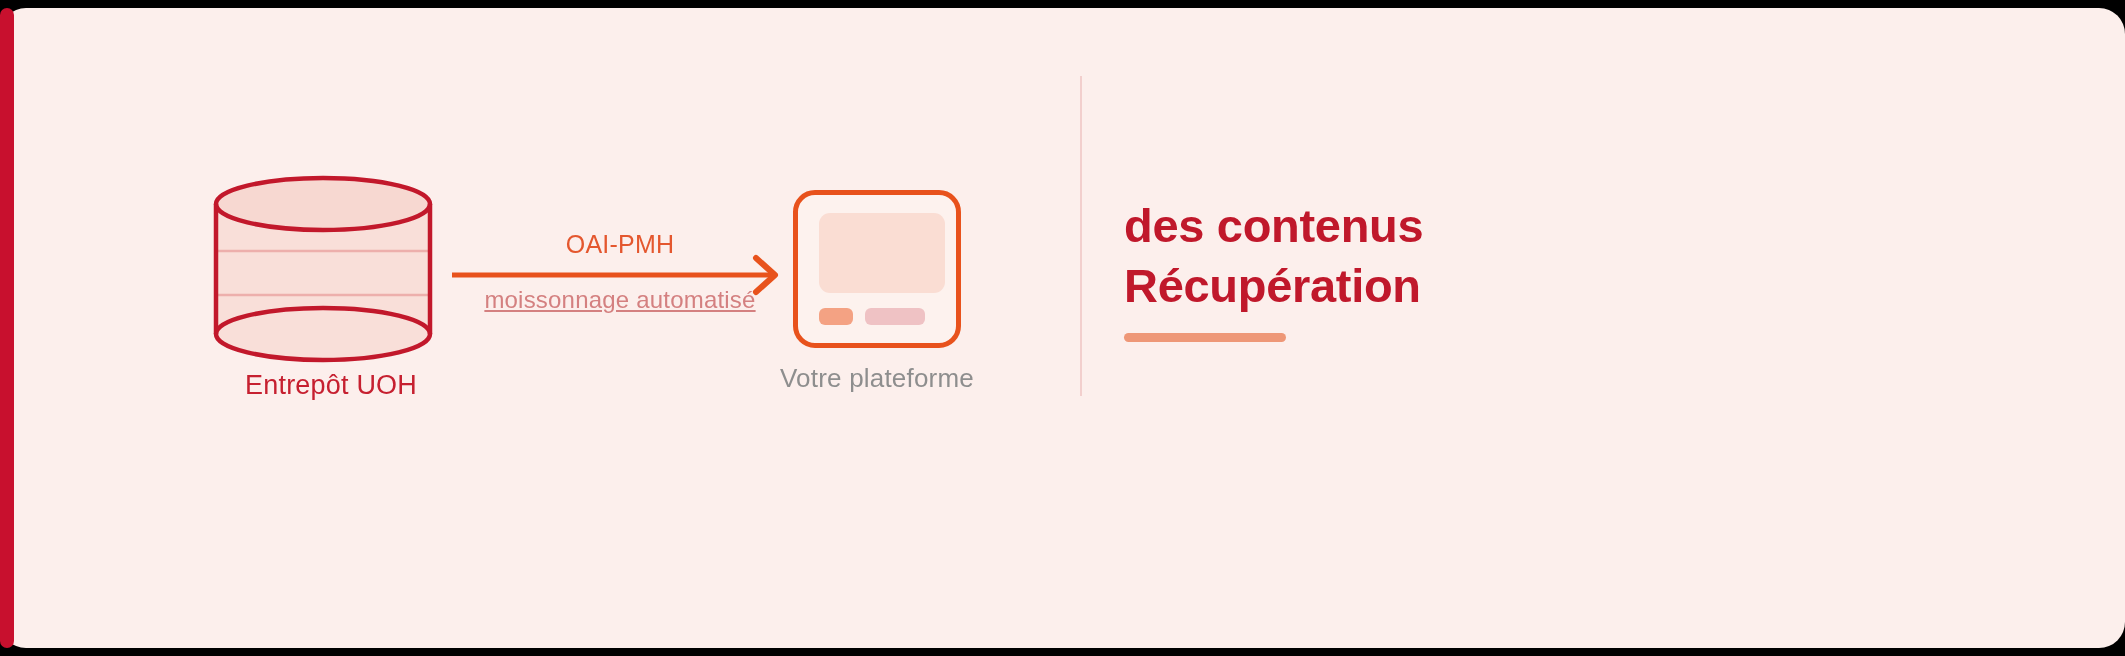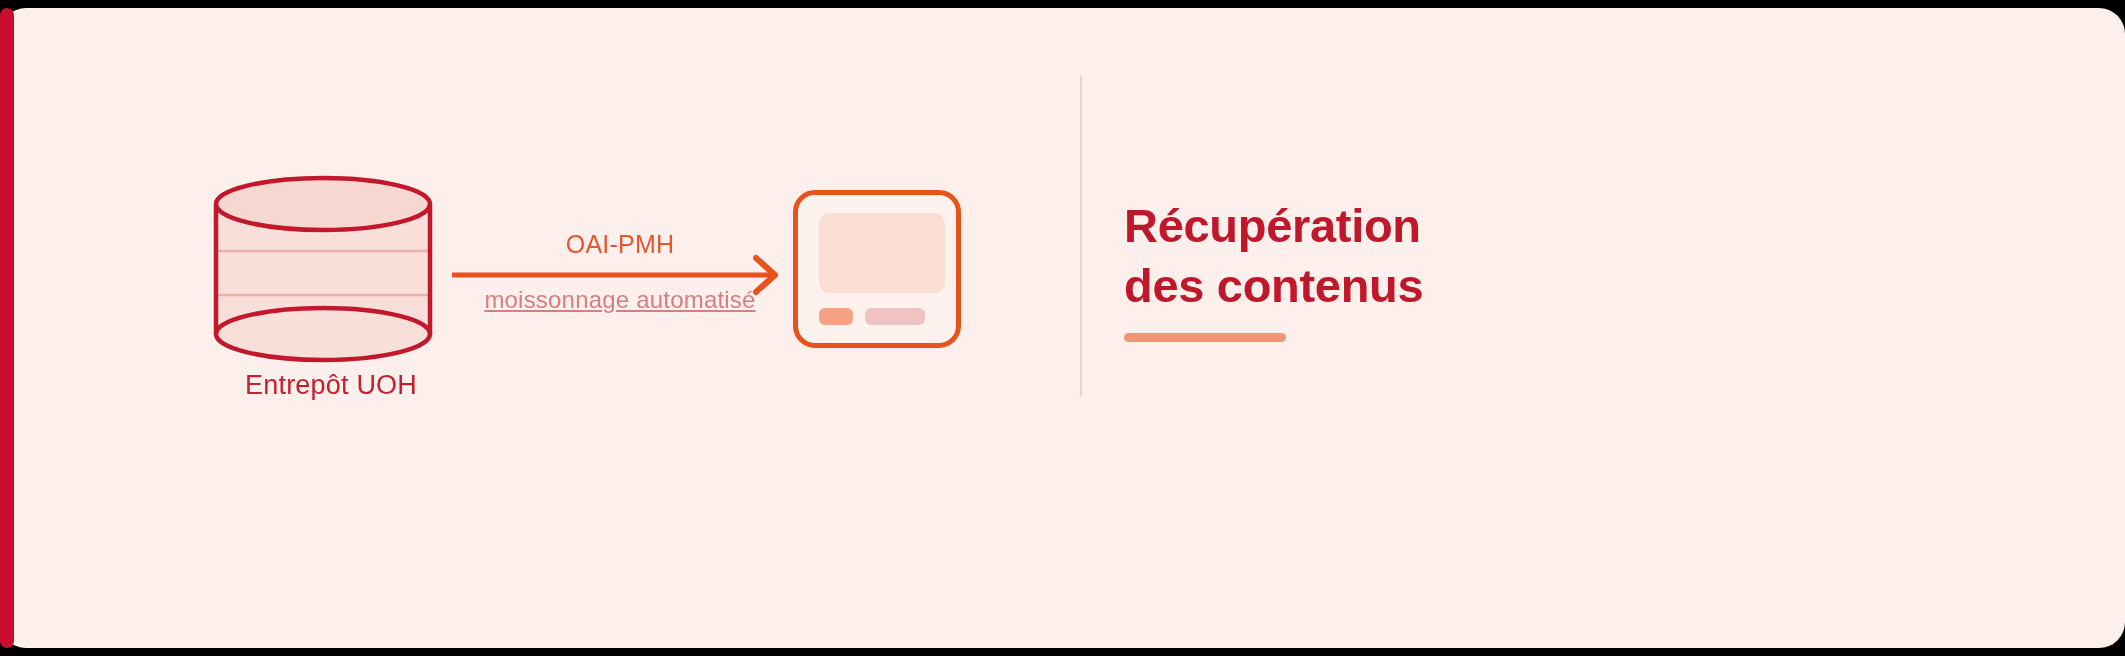--- a/index.html
+++ b/index.html
@@ -214,26 +214,27 @@
     <div class="label-process">moissonnage automatisé</div>
 
     <div class="platform">
       <div class="platform-screen"></div>
       <div class="platform-pill-row">
         <div class="pill-a"></div>
         <div class="pill-b"></div>
       </div>
     </div>
 
+    <div class="label-platform">Votre plateforme</div>
 
     <div id="divider"></div>
 
     <div id="title-block">
+      <div class="title-line">des contenus</div>
       <div class="title-line">Récupération</div>
-      <div class="title-line">des contenus</div>
       <div id="title-underline"></div>
     </div>
 
   </div>
 
   <div id="accent-bar"></div>
 
 </div>
 
 </body></html>

